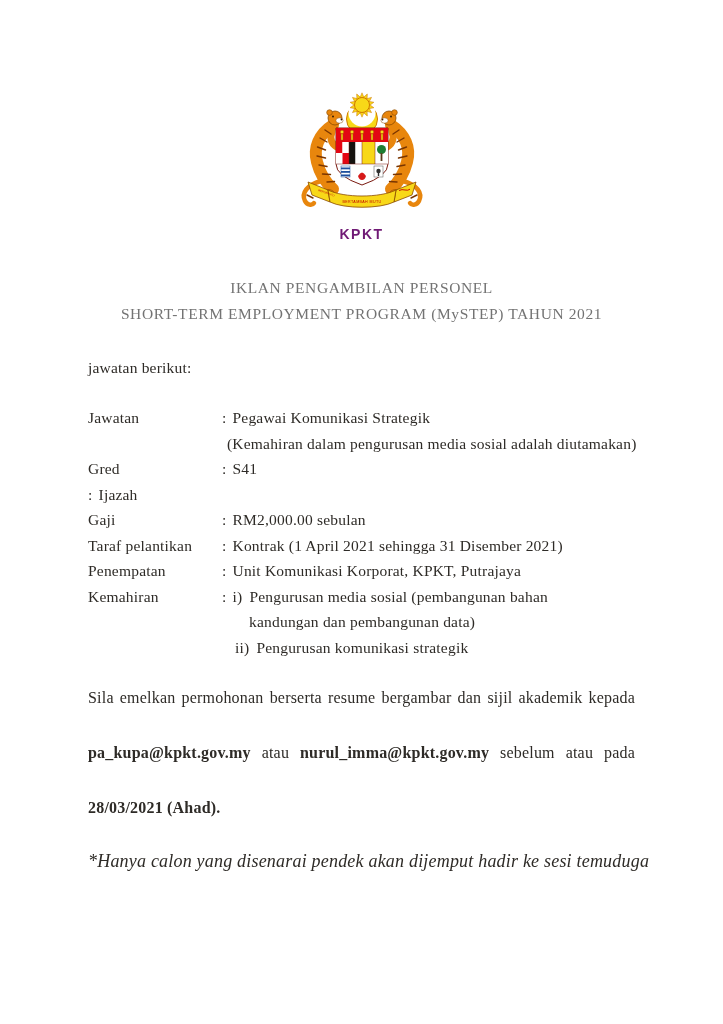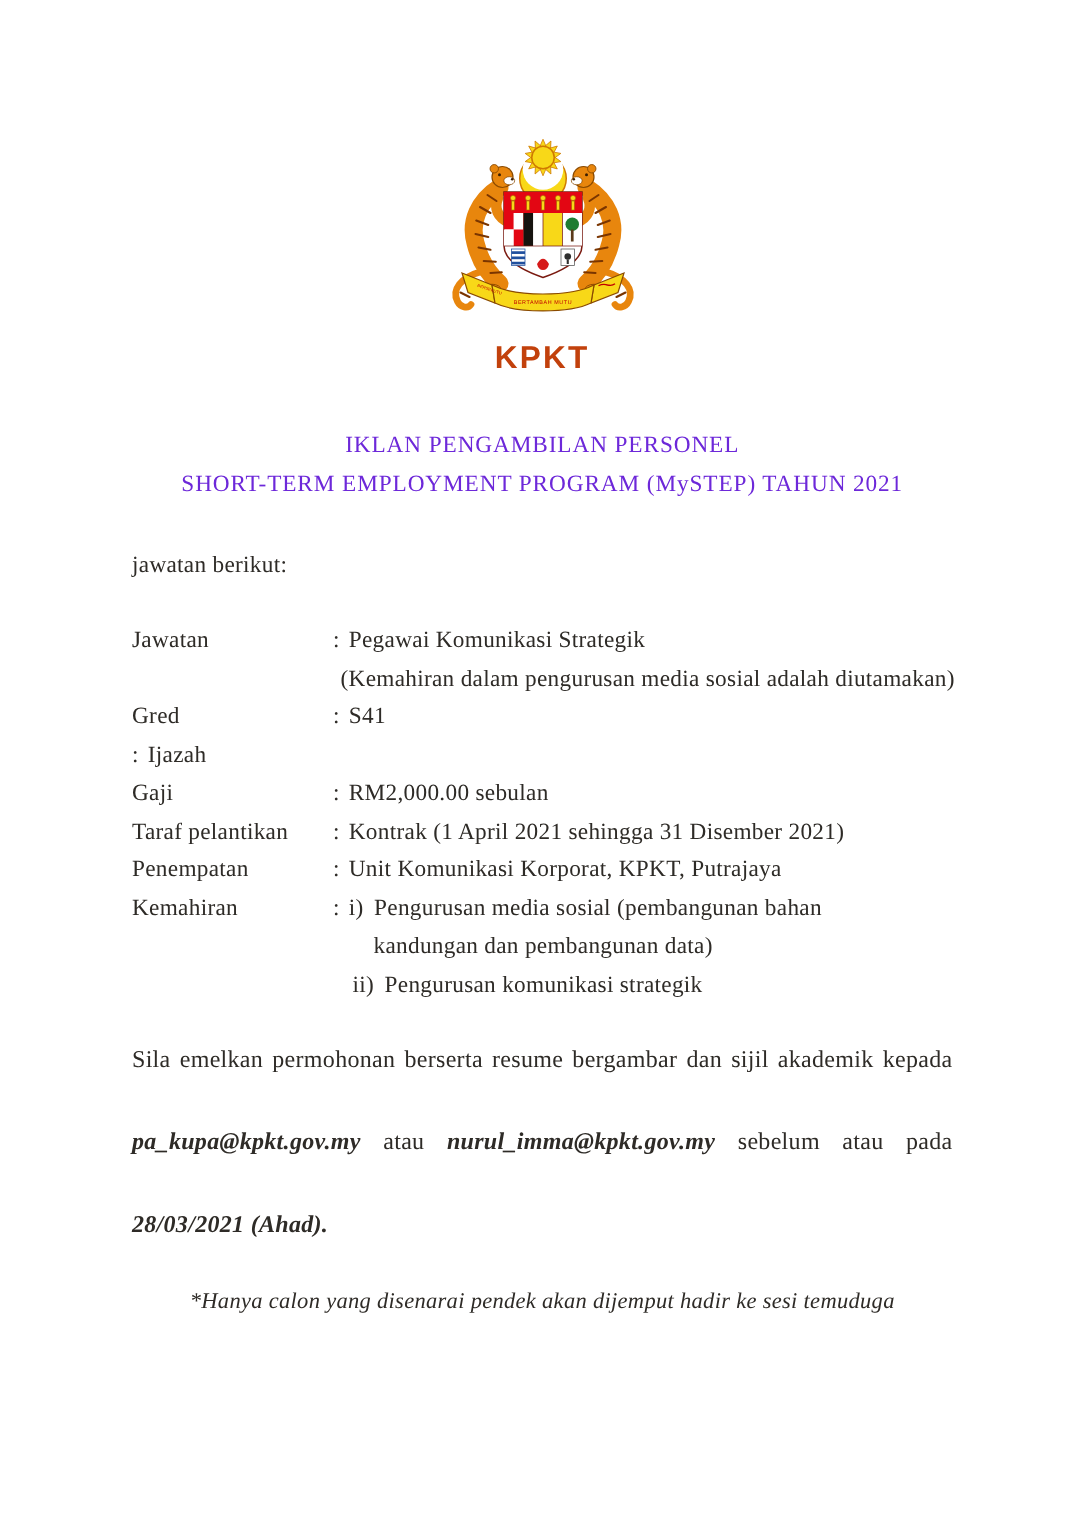--- a/index.html
+++ b/index.html
@@ -9,33 +9,33 @@
     height: 1024px;
     background: #ffffff;
     font-family: "Liberation Serif", serif;
     color: #2e2b27;
     overflow: hidden;
   }
   .crest-wrap { padding-top: 92px; text-align: center; }
   .kpkt-label {
     font-family: "Liberation Sans", sans-serif;
     font-weight: bold;
-    font-size: 21px;
+    font-size: 14px;
     letter-spacing: 1.5px;
-    color: #c2410c;
+    color: #701a75;
     margin-top: 2px;
     text-align: center;
   }
   .title-block {
     margin-top: 33px;
     text-align: center;
     font-size: 15.5px;
     letter-spacing: 0.6px;
     line-height: 26px;
-    color: #6d28d9;
+    color: #737373;
   }
   .title-line { white-space: nowrap; }
   .content { margin: 0 88px; }
   .intro {
     margin-top: 27px;
     font-size: 15.5px;
     line-height: 27px;
     letter-spacing: 0.2px;
   }
   .intro-line { white-space: nowrap; }
@@ -55,26 +55,26 @@
   .k-line3 { padding-left: 13px; white-space: nowrap; }
   .k-marker { margin-right: 7px; }
   .closing {
     margin-top: 24px;
     font-size: 16px;
     line-height: 27.5px;
     letter-spacing: 0.2px;
   }
   .jline { text-align: justify; }
   .jline::after { content: ""; display: inline-block; width: 100%; }
-  .bold { font-weight: bold; font-style: italic; }
+  .bold { font-weight: bold; }
   .footnote {
     margin-top: 29px;
     text-align: center;
     font-style: italic;
-    font-size: 15px;
+    font-size: 18px;
     letter-spacing: 0.2px;
     white-space: nowrap;
   }
 </style>
 </head>
 <body>
 
 <div class="page">
 
   <div class="crest-wrap">

